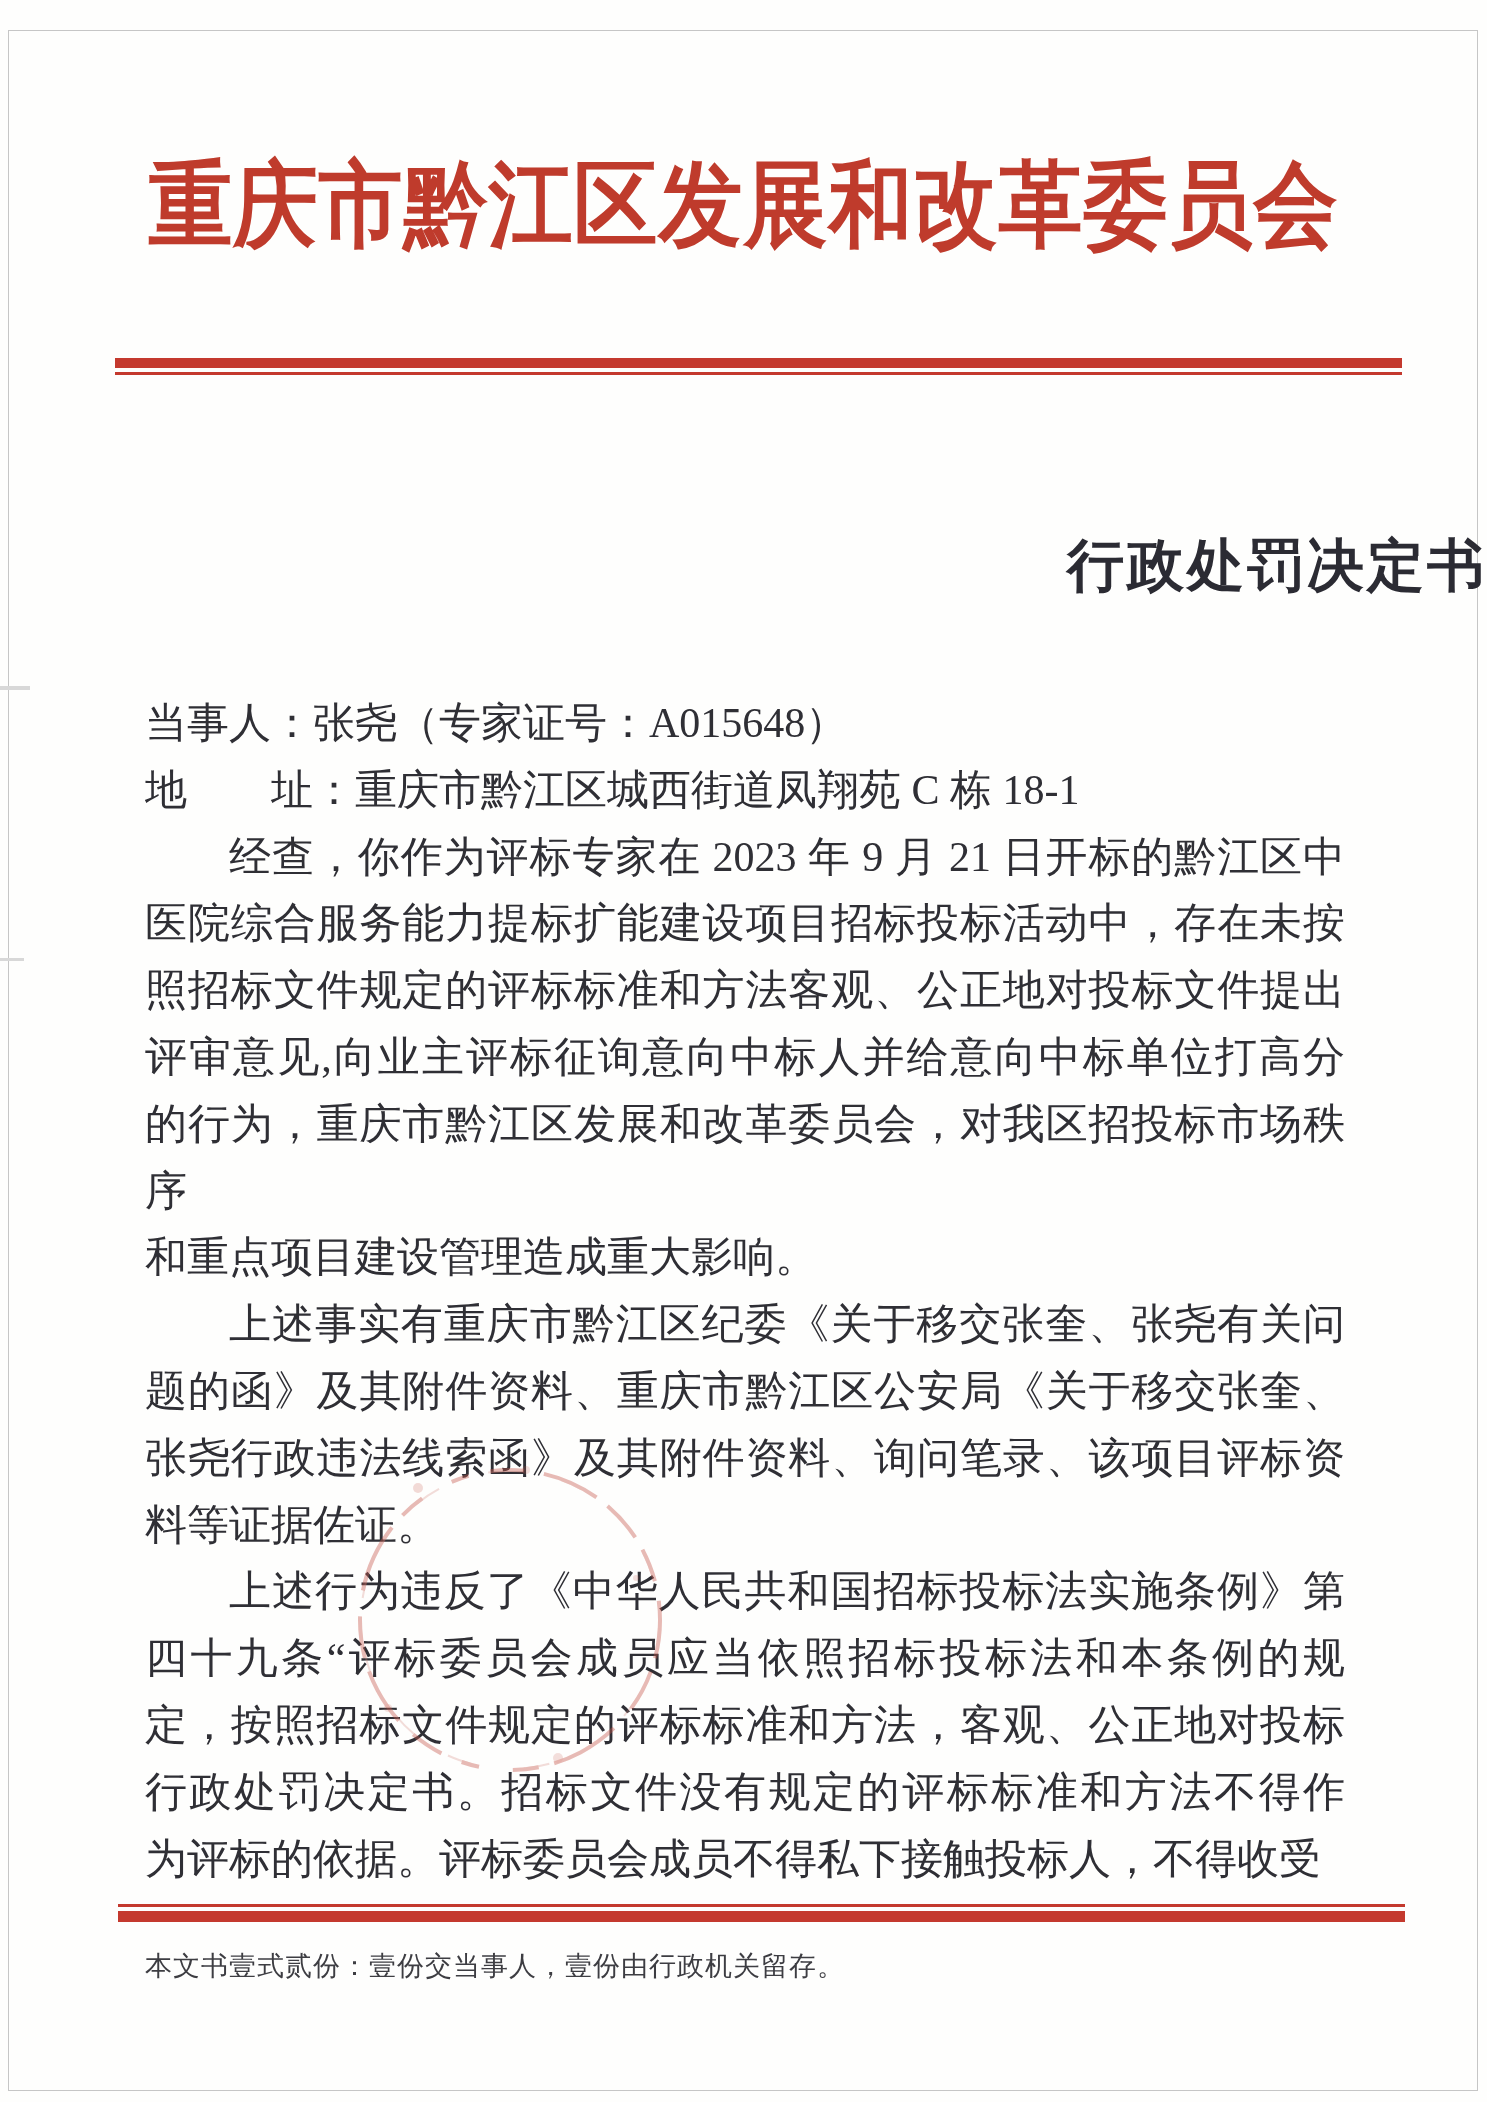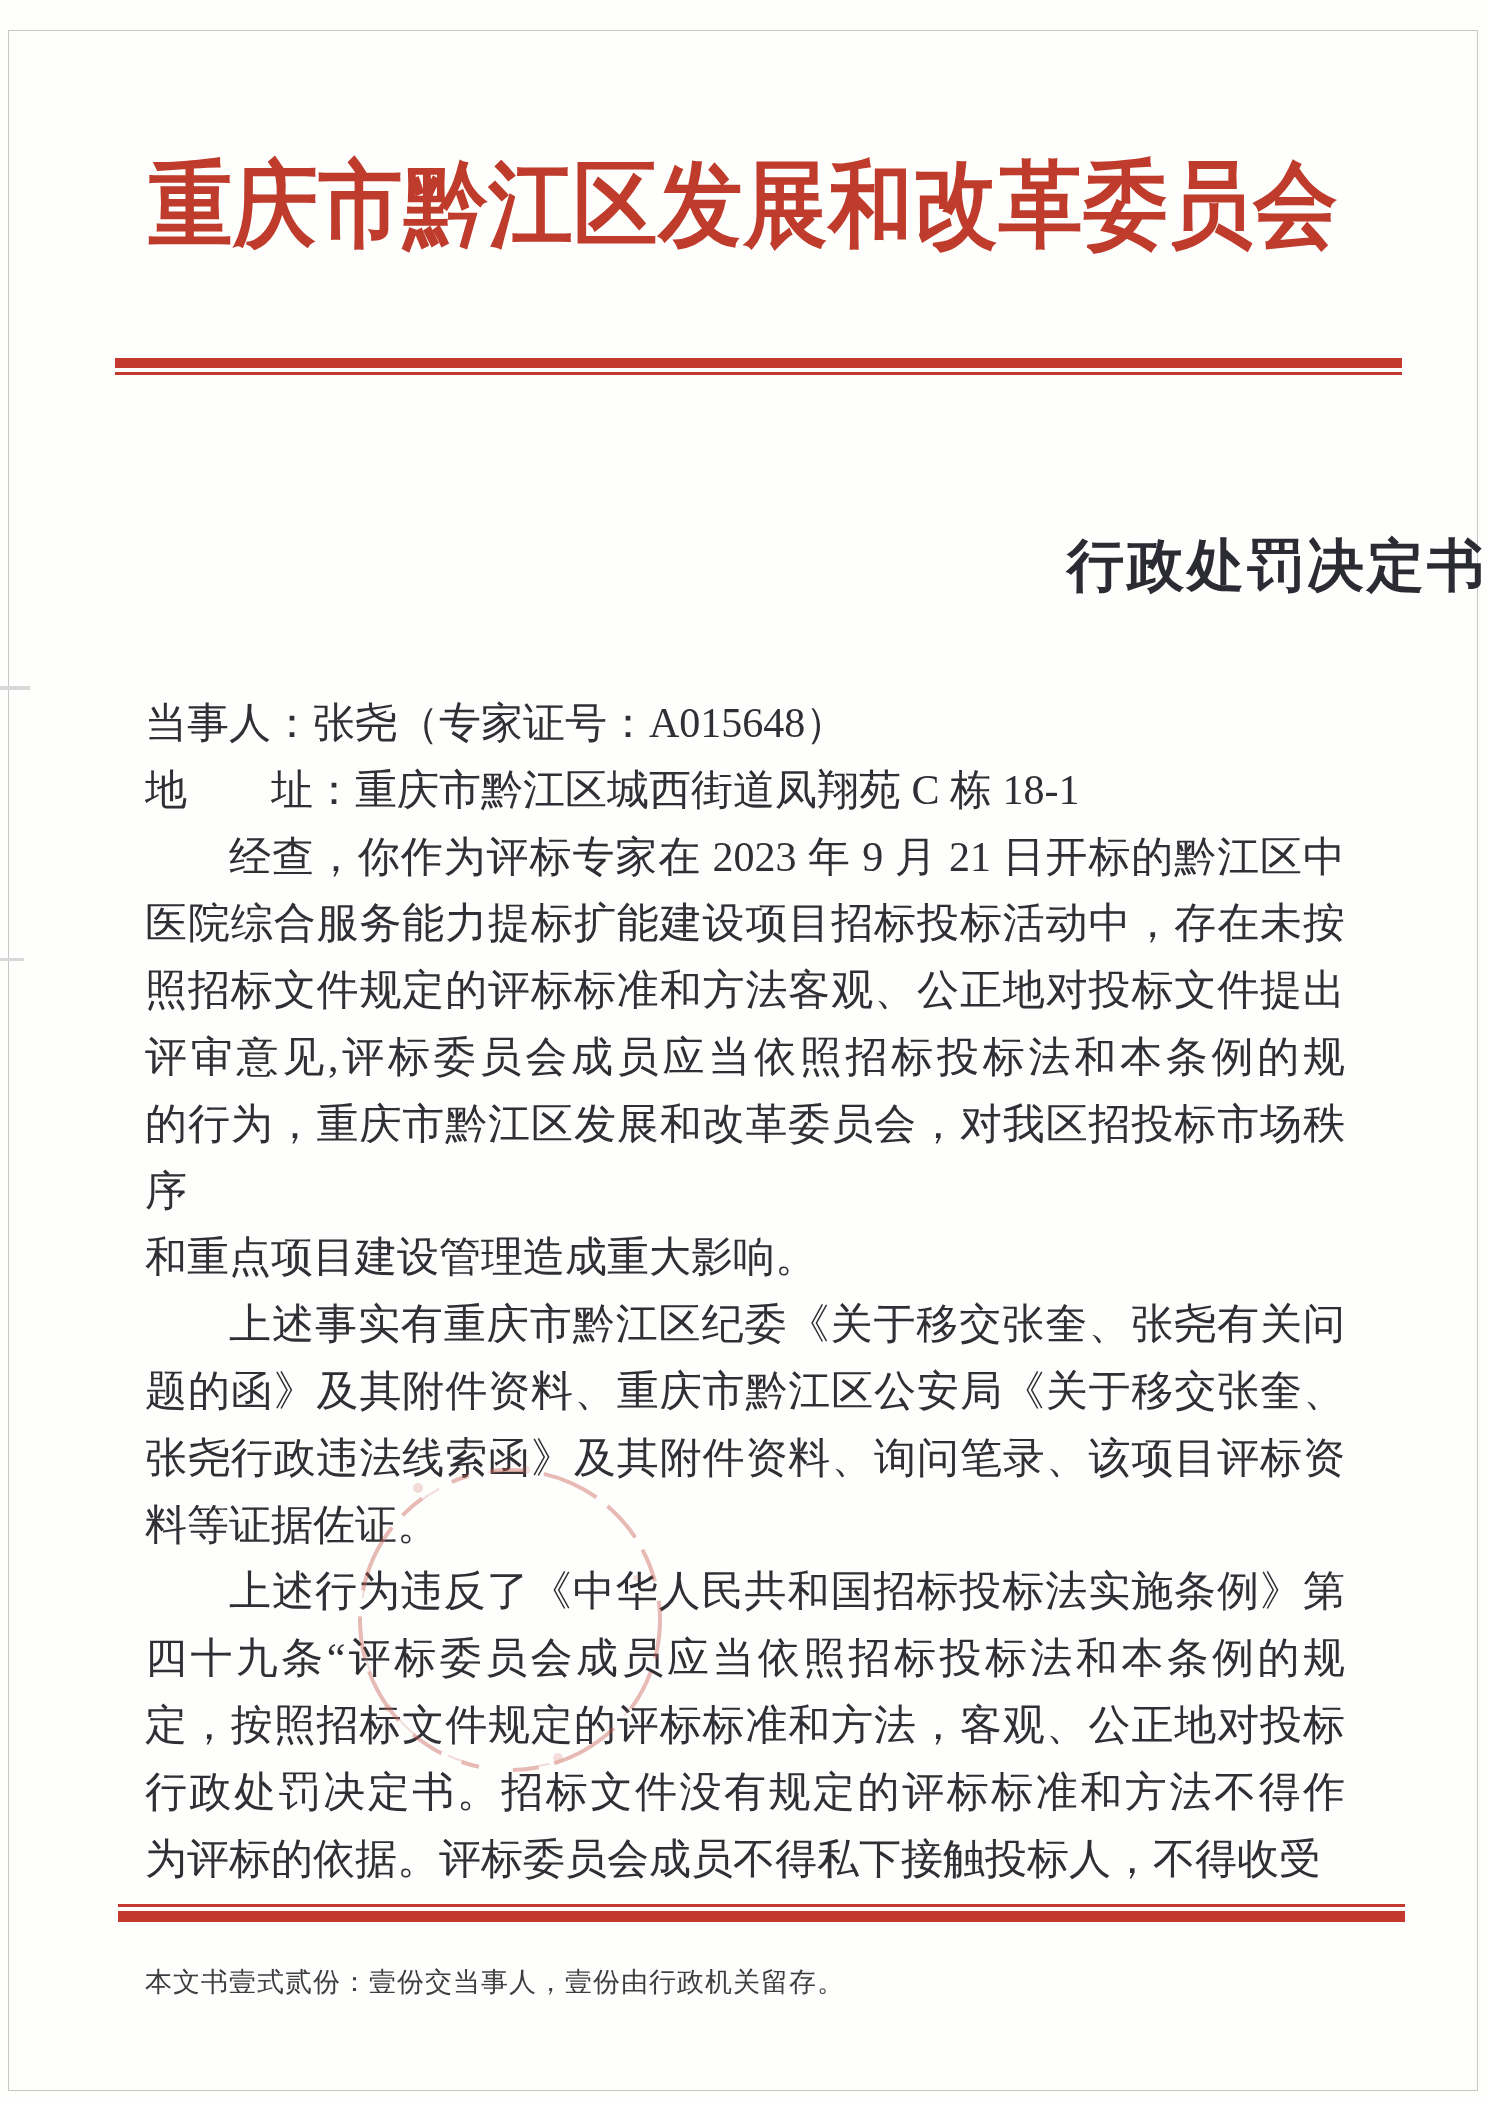--- a/index.html
+++ b/index.html
@@ -56,21 +56,21 @@
     display:block;width:100%;
     text-align:justify;
     text-align-last:justify;
     text-justify:inter-ideograph;
     white-space:normal;
   }
   .ln.first{text-indent:2em;}
   .ln.last{text-align-last:left;}
   .footer-note{
     position:absolute;top:1948px;left:145px;
-    font-size:27px;color:#3d3d42;letter-spacing:1px;margin-top:16px;
+    font-size:27px;color:#3d3d42;letter-spacing:1px;
   }
   .stamp{
     position:absolute;left:348px;top:1458px;width:324px;height:324px;
     opacity:.55;filter:blur(.6px);
     pointer-events:none;
   }
   .artifact{position:absolute;background:#d8d8d8;}
   .a1{left:0;top:686px;width:30px;height:4px;}
   .a2{left:0;top:958px;width:24px;height:3px;}
 </style>
@@ -94,21 +94,21 @@
 
   <div class="body-text">
 
     <div class="ln last"><span>当事人：</span><span>张尧（专家证号：A015648）</span></div>
 
     <div class="ln last"><span>地　　址：</span><span>重庆市黔江区城西街道凤翔苑 C 栋 18-1</span></div>
 
     <div class="ln first">经查，你作为评标专家在 2023 年 9 月 21 日开标的黔江区中</div>
     <div class="ln">医院综合服务能力提标扩能建设项目招标投标活动中，存在未按</div>
     <div class="ln">照招标文件规定的评标标准和方法客观、公正地对投标文件提出</div>
-    <div class="ln">评审意见,评标委员会成员应当依照招标投标法和本条例的规</div>
+    <div class="ln">评审意见,向业主评标征询意向中标人并给意向中标单位打高分</div>
     <div class="ln">的行为，重庆市黔江区发展和改革委员会，对我区招投标市场秩序</div>
     <div class="ln last">和重点项目建设管理造成重大影响。</div>
 
     <div class="ln first">上述事实有重庆市黔江区纪委《关于移交张奎、张尧有关问</div>
     <div class="ln">题的函》及其附件资料、重庆市黔江区公安局《关于移交张奎、</div>
     <div class="ln">张尧行政违法线索函》及其附件资料、询问笔录、该项目评标资</div>
     <div class="ln last">料等证据佐证。</div>
 
     <div class="ln first">上述行为违反了《中华人民共和国招标投标法实施条例》第</div>
     <div class="ln">四十九条“评标委员会成员应当依照招标投标法和本条例的规</div>

